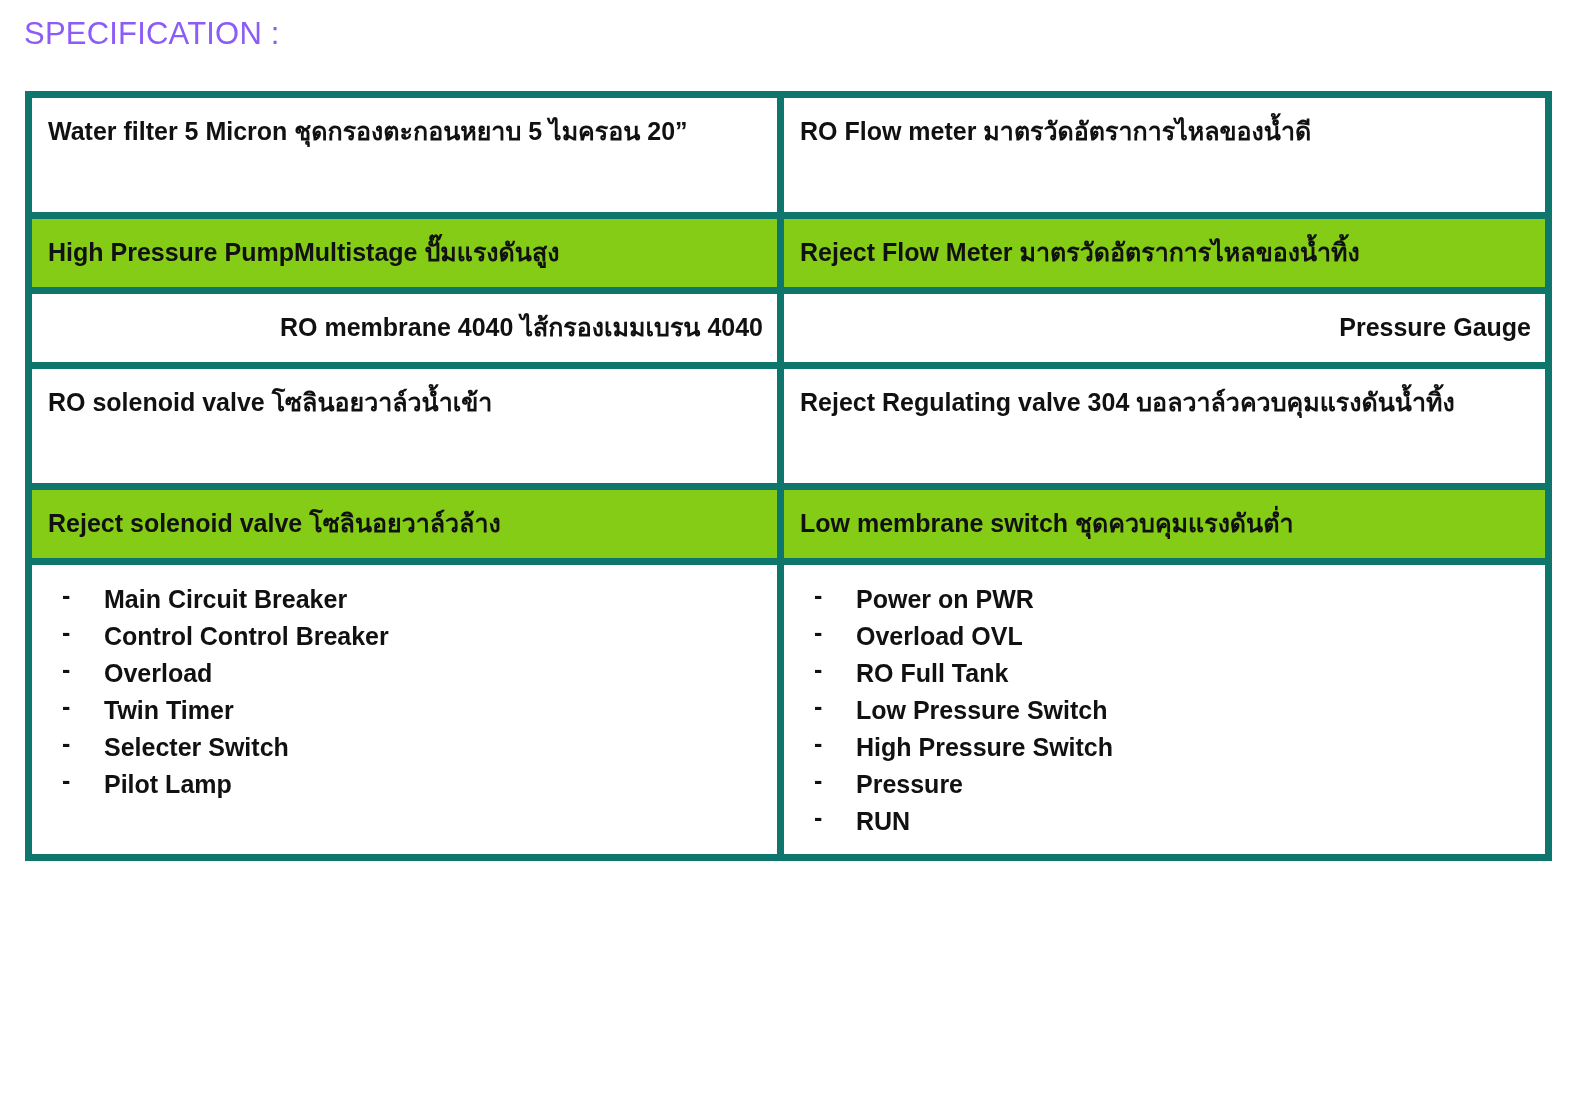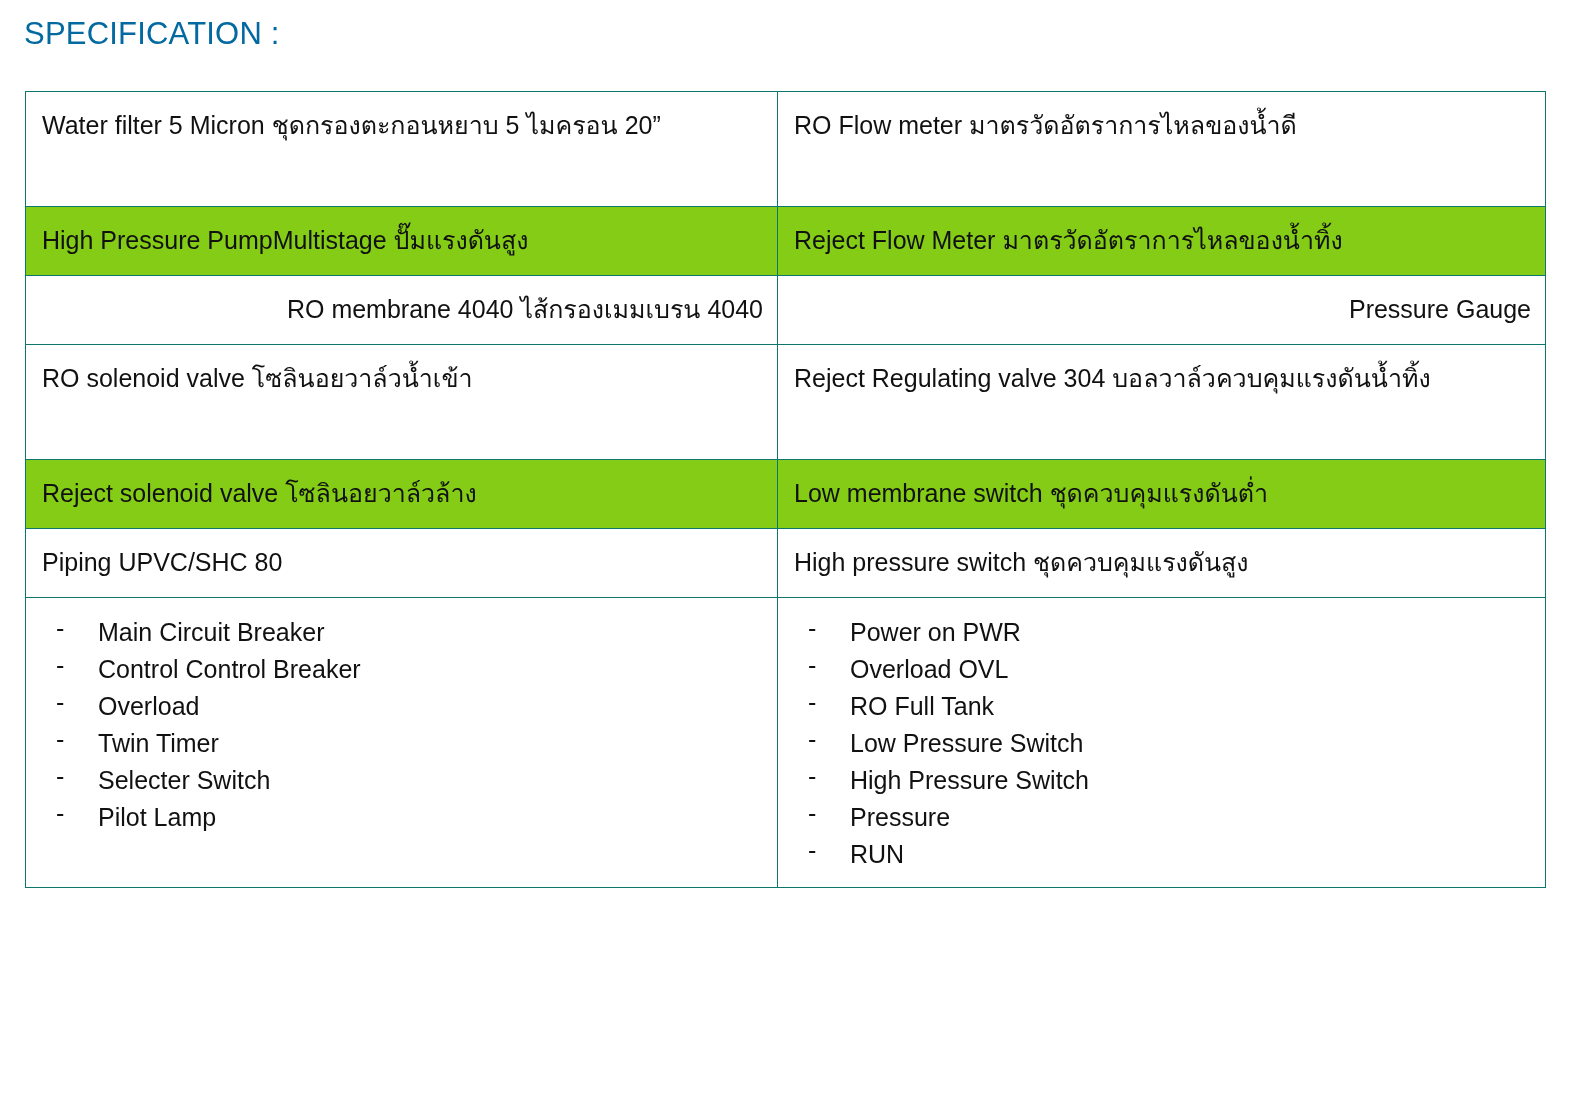--- a/index.html
+++ b/index.html
@@ -23,43 +23,43 @@
   }
 
   .page-title {
     position: absolute;
     left: 24px;
     top: 14px;
     font-size: 31px;
     line-height: 40px;
     font-weight: 400;
     letter-spacing: 0.2px;
-    color: #0369a1;
+    color: #8b5cf6;
     white-space: nowrap;
   }
 
   .spec-table {
     position: absolute;
     left: 25px;
     top: 91px;
     width: 1520px;
     border-collapse: collapse;
     table-layout: fixed;
   }
 
   .spec-table col.col-left  { width: 752px; }
   .spec-table col.col-right { width: 768px; }
 
   .spec-table td {
-    border: 1px solid #0f766e;
+    border: 7px solid #0f766e;
     vertical-align: top;
     padding: 14px 14px 14px 16px;
     font-size: 25px;
     line-height: 38px;
-    font-weight: 400;
+    font-weight: 700;
     color: #111111;
     background: #ffffff;
     word-wrap: break-word;
   }
 
   .spec-table tr.shaded td {
     background: #84cc16;
   }
 
   
@@ -152,28 +152,20 @@
 
       <tr class="r6 shaded">
         <td>
           <span class="cell-text">Reject solenoid valve โซลินอยวาล์วล้าง</span>
         </td>
         <td>
           <span class="cell-text">Low membrane switch ชุดควบคุมแรงดันต่ำ</span>
         </td>
       </tr>
 
-      <tr class="r7">
-        <td>
-          <span class="cell-text">Piping UPVC/SHC 80</span>
-        </td>
-        <td>
-          <span class="cell-text">High pressure switch ชุดควบคุมแรงดันสูง</span>
-        </td>
-      </tr>
 
 
       <tr class="r9">
         <td>
           <ul class="bullet-list">
               <li><span class="dash">-</span><span>Main Circuit Breaker</span></li>
               <li><span class="dash">-</span><span>Control Control Breaker</span></li>
               <li><span class="dash">-</span><span>Overload</span></li>
               <li><span class="dash">-</span><span>Twin Timer</span></li>
               <li><span class="dash">-</span><span>Selecter Switch</span></li>

